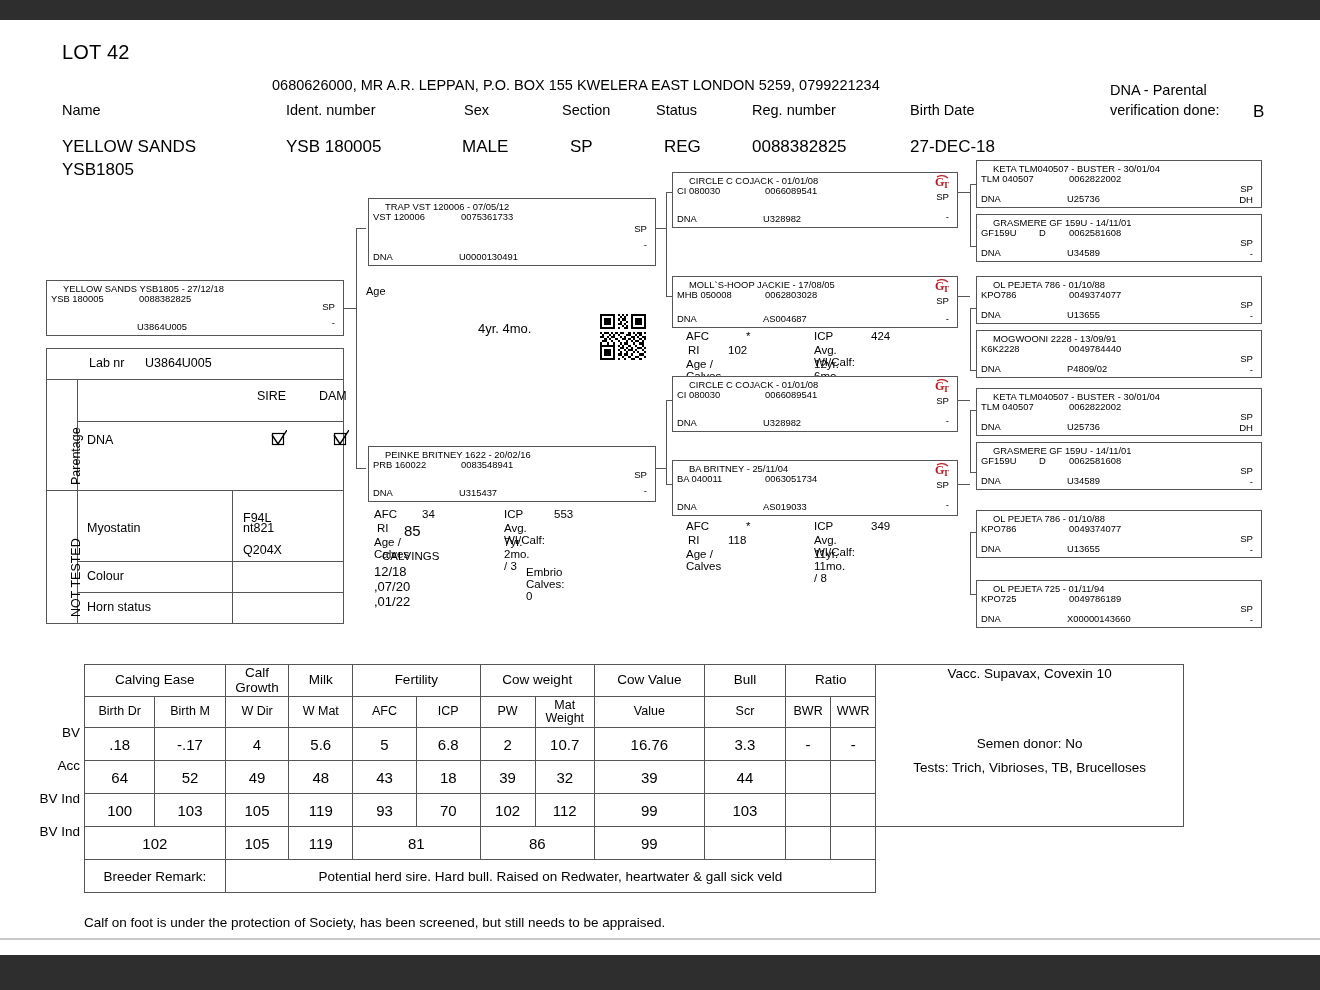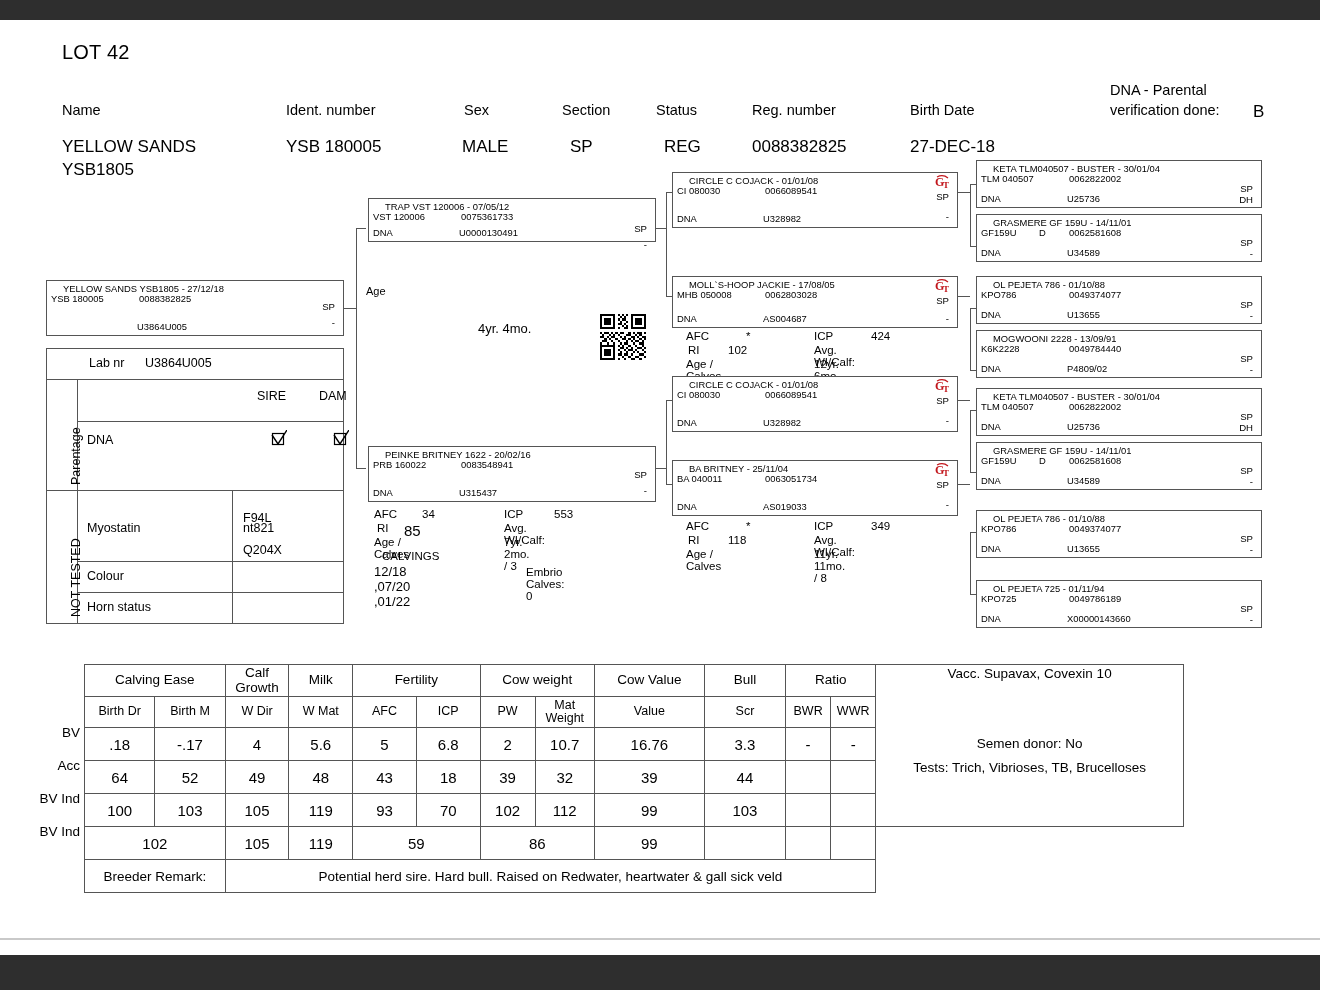--- a/index.html
+++ b/index.html
@@ -90,20 +90,21 @@
 </head>
 <body>
 
 <div class="bar-top"></div>
 <div class="hr-line"></div>
 <div class="bar-bottom"></div>
 
 <div class="sheet">
 
   <div class="abs" id="lot-title">LOT 42</div>
+  <div class="abs" id="owner-line">0680626000, MR A.R. LEPPAN, P.O. BOX 155 KWELERA EAST LONDON 5259, 0799221234</div>
 
   <div class="abs hdr-label" style="left:62px;top:82px;">Name</div>
   <div class="abs hdr-label" style="left:286px;top:82px;">Ident. number</div>
   <div class="abs hdr-label" style="left:464px;top:82px;">Sex</div>
   <div class="abs hdr-label" style="left:562px;top:82px;">Section</div>
   <div class="abs hdr-label" style="left:656px;top:82px;">Status</div>
   <div class="abs hdr-label" style="left:752px;top:82px;">Reg. number</div>
   <div class="abs hdr-label" style="left:910px;top:82px;">Birth Date</div>
   <div class="abs hdr-label" style="left:1110px;top:62px;">DNA - Parental</div>
   <div class="abs hdr-label" style="left:1110px;top:82px;">verification done:</div>
@@ -321,21 +322,21 @@
   <div class="ln lnh" style="left:958px;top:380px;width:12px;"></div>
   <div class="ln lnv" style="left:970px;top:390px;height:62px;"></div>
   <div class="ln lnh" style="left:970px;top:390px;width:6px;"></div>
   <div class="ln lnh" style="left:970px;top:452px;width:6px;"></div>
 
   <div class="ln lnh" style="left:958px;top:464px;width:12px;"></div>
   <div class="ln lnv" style="left:970px;top:512px;height:62px;"></div>
   <div class="ln lnh" style="left:970px;top:512px;width:6px;"></div>
   <div class="ln lnh" style="left:970px;top:574px;width:6px;"></div>
 
-  <div class="pbox" style="left:368px;top:178px;width:288px;height:44px;">
+  <div class="pbox" style="left:368px;top:178px;width:288px;height:68px;">
     <span class="l1">TRAP VST 120006 - 07/05/12</span>
     <span class="l2a">VST 120006</span>
     <span class="l2c">0075361733</span>
     <span class="dna-k">DNA</span>
     <span class="dna-v">U0000130491</span>
     <span class="sp" style="top:24px;">SP</span>
     <span class="code2" style="top:40px;">-</span>
   </div>
 
   <div class="pbox" style="left:368px;top:426px;width:288px;height:56px;">
@@ -633,30 +634,31 @@
           <td class="val">112</td>
           <td class="val">99</td>
           <td class="val">103</td>
           <td class="val"></td>
           <td class="val"></td>
         </tr>
         <tr>
           <td class="val" colspan="2">102</td>
           <td class="val">105</td>
           <td class="val">119</td>
-          <td class="val" colspan="2">59</td>
+          <td class="val" colspan="2">81</td>
           <td class="val" colspan="2">86</td>
           <td class="val">99</td>
           <td class="val"></td>
           <td class="val"></td>
           <td class="val"></td>
         </tr>
         <tr>
           <td class="remark-lbl val" colspan="2">Breeder Remark:</td>
           <td class="remark-txt val" colspan="10">Potential herd sire. Hard bull.  Raised on Redwater, heartwater &amp; gall sick veld</td>
           <td style="border:none"></td>
         </tr>
       </tbody>
     </table>
   </div>
 
+  <div class="abs" id="footnote">Calf on foot is under the protection of Society, has been screened, but still needs to be appraised.</div>
 
 </div>
 
 </body></html>

